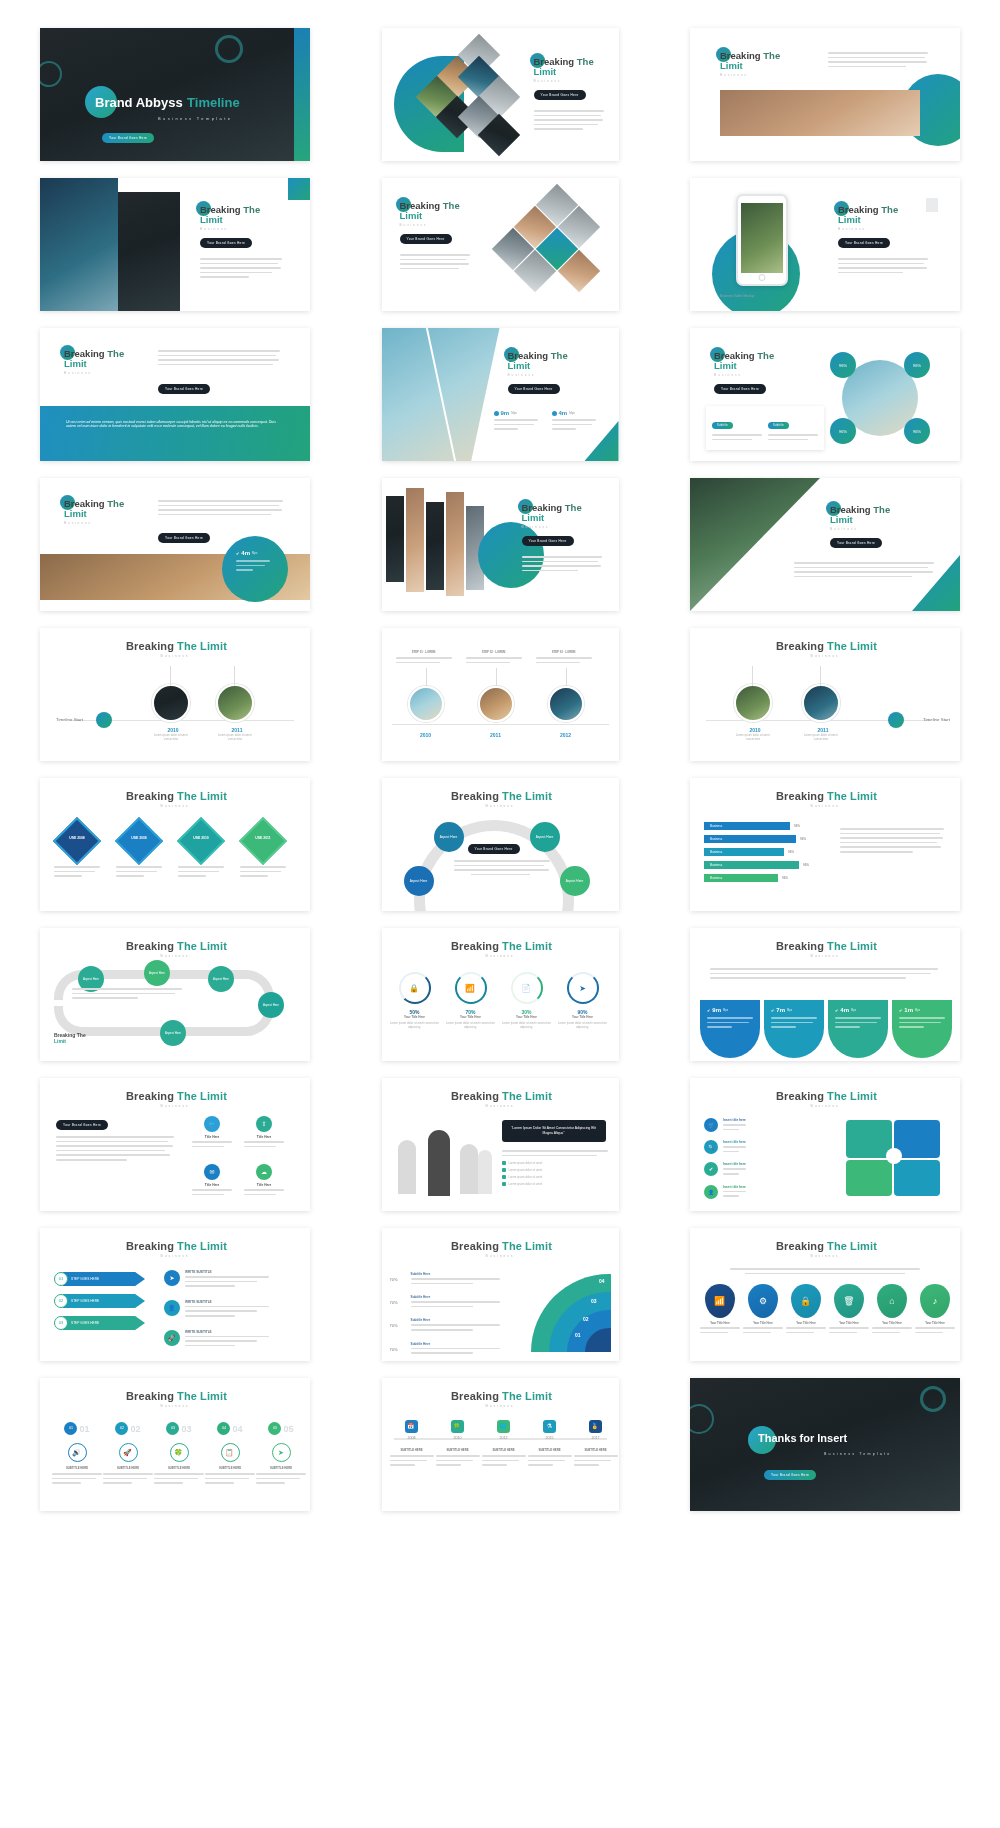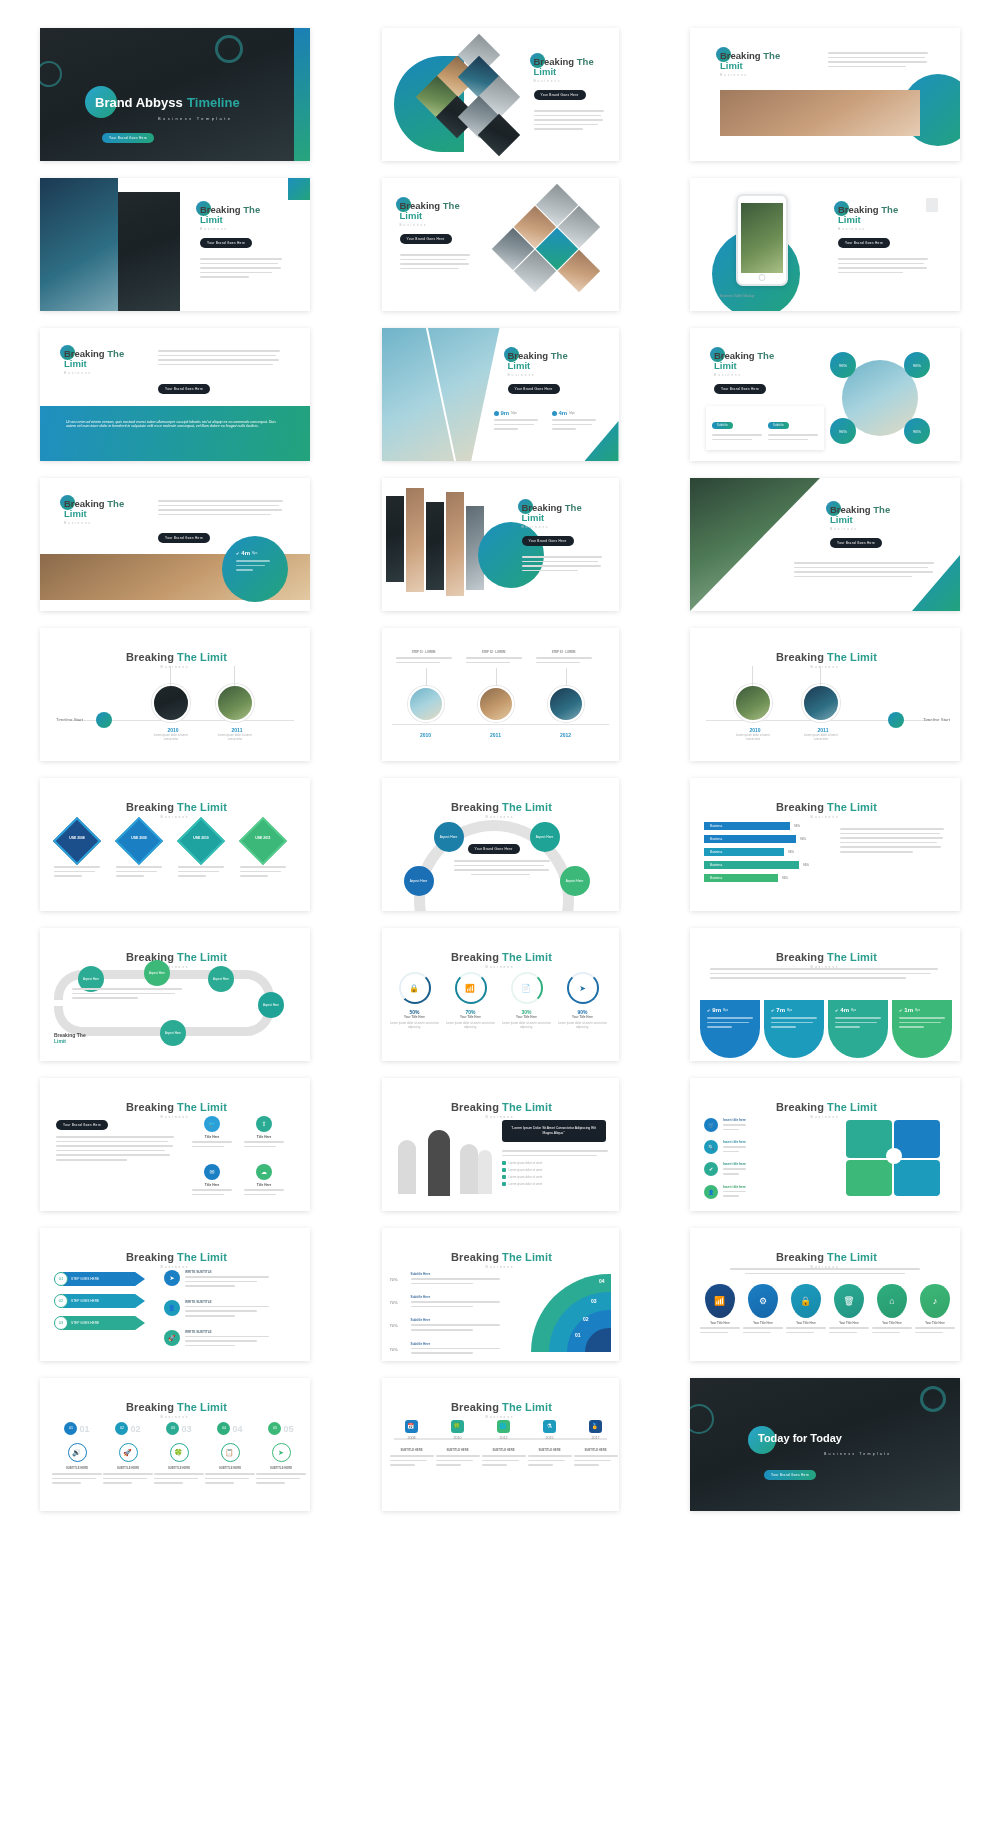--- a/index.html
+++ b/index.html
@@ -22,21 +22,21 @@
     position:relative;
     overflow:hidden;
     flex:none;
   }
   .slide.wide { width:270px; }
   .ttl { font-size:11px; font-weight:bold; color:#4a4a4a; white-space:nowrap; letter-spacing:.1px;}
   .ttl .g { color:#2a9d8f; }
   .sub { font-size:3.4px; color:#b9b9b9; letter-spacing:1.9px; text-align:center; margin-top:2px;}
 
   .ctr-hdr { position:absolute; top:12px; left:0; right:0; text-align:center; }
-  .ctr-hdr .inner { display:inline-block;margin-top:11px; }
+  .ctr-hdr .inner { display:inline-block; }
   .ctr-hdr .line { display:flex; align-items:flex-start; gap:3px; }
 
   
   .circ-title { position:absolute; }
   .circ-title .dot {
     width:15px; height:15px; border-radius:50%;
     background:linear-gradient(135deg,#2b8fbf,#1f9c7c);
     position:absolute; left:-4px; top:-3px;
   }
   .circ-title .t1 { font-size:9.5px; font-weight:bold; color:#3b7e6e; position:relative; z-index:2; white-space:nowrap;}
@@ -1236,19 +1236,19 @@
             </div>
       </div>
     </div>
   </div>
 
   <div class="slide wide">
     <div class="p-dark" style="position:absolute;inset:0;"></div>
     <div class="ring" style="position:absolute;left:-6px;top:26px;width:30px;height:30px;"></div>
     <div class="ring" style="position:absolute;right:14px;top:8px;width:26px;height:26px;border-width:3px;"></div>
     <div style="position:absolute;left:58px;top:48px;width:28px;height:28px;border-radius:50%;background:linear-gradient(135deg,#29a5cf,#22a07e);"></div>
-    <div style="position:absolute;left:68px;top:54px;font-size:11px;color:#fff;font-weight:bold;">Today for Today</div>
+    <div style="position:absolute;left:68px;top:54px;font-size:11px;color:#fff;font-weight:bold;">Thanks for Insert</div>
     <div style="position:absolute;left:134px;top:74px;font-size:3.6px;letter-spacing:2.2px;color:#cfd6d8;">Business Template</div>
     <div class="pill grad" style="position:absolute;left:74px;top:92px;">Your Brand Goes Here</div>
   </div>
 </div>
 
 </div>
 
 </body></html>

